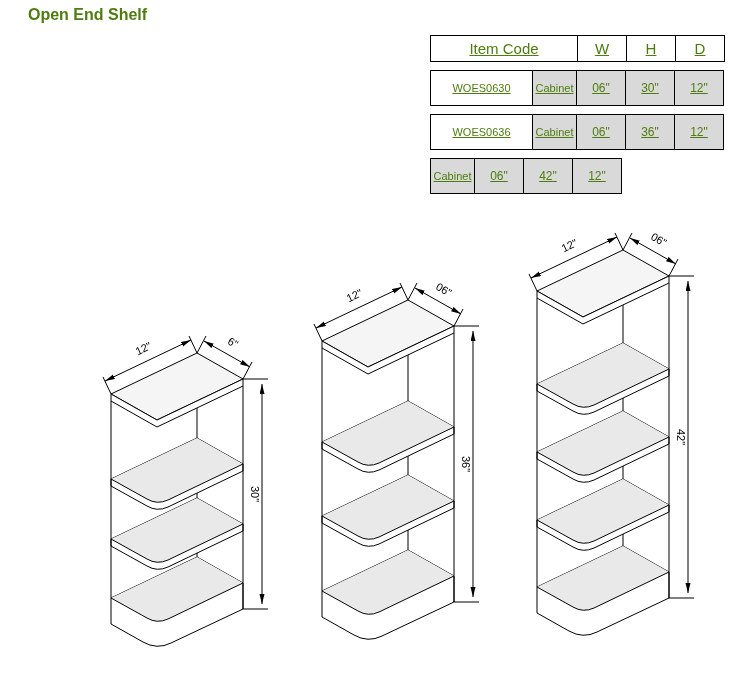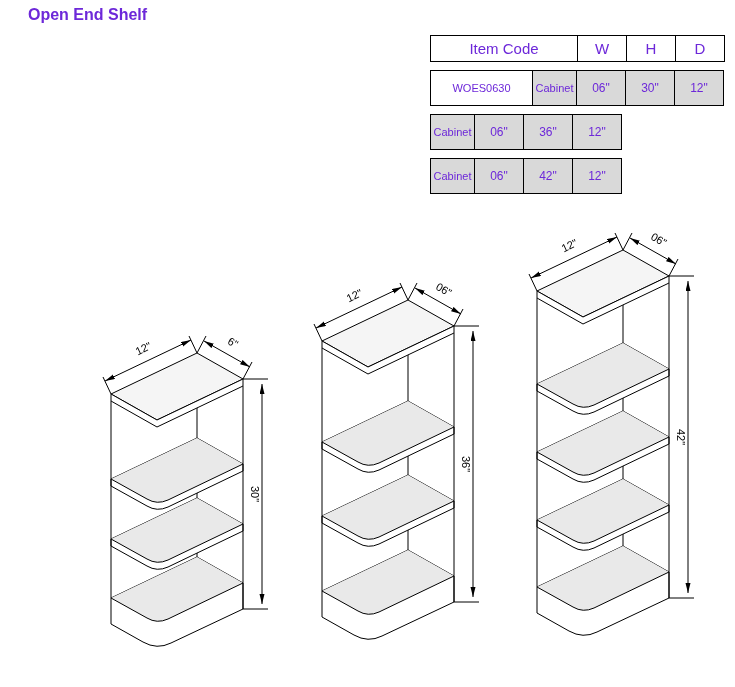--- a/index.html
+++ b/index.html
@@ -1,24 +1,24 @@
 <!DOCTYPE html>
 <html><head>
 <meta charset="utf-8">
 <style>
   html,body { margin:0; padding:0; background:#fff; }
   .sheet {
     position:relative; width:735px; height:687px; background:#ffffff;
-    font-family:"Liberation Sans","DejaVu Sans",sans-serif; color:#6d28d9;
+    font-family:"Liberation Sans","DejaVu Sans",sans-serif; color:#4d7c0f;
     overflow:hidden;
   }
   .title { position:absolute; left:28px; top:6px; font-size:16px; font-weight:bold; }
 
   .spec-table { position:absolute; left:430px; top:35px; width:298px; }
-  .t-row { display:flex; height:36px; margin-top:8px; }
+  .t-row { display:flex; height:36px; margin-top:8px;text-decoration:underline; }
   .t-row.t-head { height:27px; margin-top:0; }
   .t-cell {
     box-sizing:border-box; border:1px solid #000; margin-left:-1px;
     display:flex; align-items:center; justify-content:center;
     font-size:12px; background:#fff; white-space:nowrap;
   }
   .t-cell:first-child { margin-left:0; }
   .c-codehead { width:148px; font-size:15px; }
   .c-dimhead  { width:50px;  font-size:15px; }
   .c-code { width:103px; font-size:11px; }
@@ -51,20 +51,21 @@
 
     <div class="t-row">
       <div class="t-cell c-code">WOES0630</div>
       <div class="t-cell c-cab shaded">Cabinet</div>
       <div class="t-cell c-dim shaded">06"</div>
       <div class="t-cell c-dim shaded">30"</div>
       <div class="t-cell c-dim shaded">12"</div>
     </div>
 
     <div class="t-row">
+      <div class="t-cell c-code">WOES0636</div>
       <div class="t-cell c-cab shaded">Cabinet</div>
       <div class="t-cell c-dim shaded">06"</div>
       <div class="t-cell c-dim shaded">36"</div>
       <div class="t-cell c-dim shaded">12"</div>
     </div>
 
     <div class="t-row">
       <div class="t-cell c-cab shaded">Cabinet</div>
       <div class="t-cell c-dim shaded">06"</div>
       <div class="t-cell c-dim shaded">42"</div>

